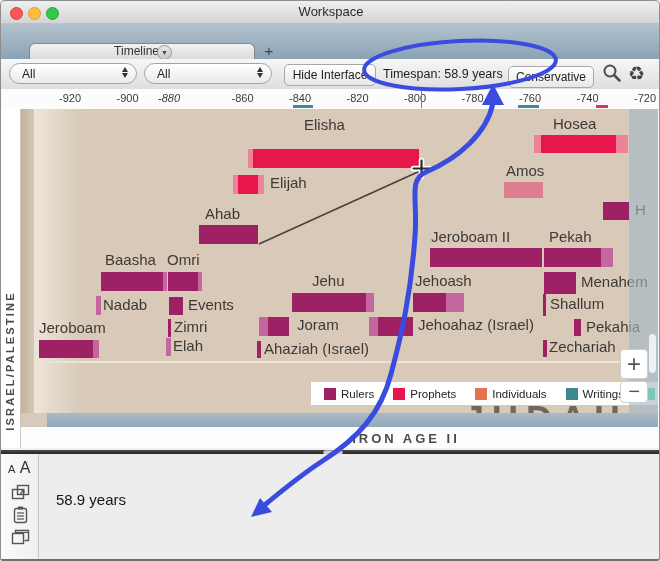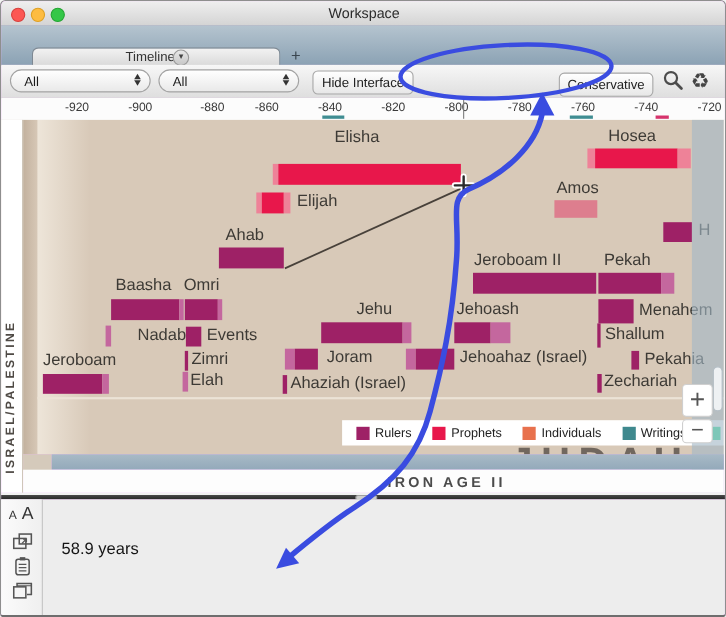--- a/index.html
+++ b/index.html
@@ -1,16 +1,16 @@
 <!DOCTYPE html>
 <html><head>
 <meta charset="utf-8">
 <style>
   html,body{margin:0;padding:0;background:#f4f4f4;font-family:"Liberation Sans",sans-serif;}
-  #win{position:relative;width:660px;height:561px;overflow:hidden;background:#f0abfc;
+  #win{position:relative;width:660px;height:561px;overflow:hidden;background:#7dd3fc;
        border:1px solid #8e8e8e;border-bottom:2px solid #6e6e6e;border-radius:5px 5px 3px 3px;box-sizing:border-box;}
   .abs{position:absolute;}
   
   #titlebar{left:0;top:0;width:660px;height:22px;background:linear-gradient(#efefef,#d4d4d4);border-bottom:1px solid #a8a8a8;}
   .light{top:6px;width:11px;height:11px;border-radius:50%;}
   #title{left:0;top:3px;width:660px;text-align:center;font-size:13px;color:#2b2b2b;}
   
   #tabbar{left:0;top:22px;width:660px;height:36px;background:linear-gradient(#b5c4cf,#8ba2b4);border-bottom:1px solid #7f8f9c;}
   #subtitle{left:0;top:25px;width:660px;text-align:center;font-size:11px;color:#2e3a44;}
   #tab{left:28px;top:42px;width:224px;height:16px;background:linear-gradient(#f2f2f2,#d9d9d9);
@@ -101,35 +101,36 @@
       </span>
   </div>
   <div class="abs dropdown" style="left:143px;width:128px;">
     <span class="dd-label">All</span>
     <span class="dd-arrows">
         <span class="tri-up"></span>
         <span class="tri-dn"></span>
       </span>
   </div>
   <div class="abs toolbtn" style="left:283px;width:92px;line-height:20px;">Hide Interface</div>
+  <div class="abs" id="timespan">Timespan: 58.9 years</div>
   <div class="abs toolbtn" style="left:507px;top:65px;width:86px;line-height:20px;">Conservative</div>
   <svg class="abs" style="left:600px;top:61px;" width="22" height="22">
     <circle cx="9" cy="9" r="5.5" fill="none" stroke="#4c4c4c" stroke-width="2"></circle>
     <line x1="13.5" y1="13.5" x2="18.5" y2="18.5" stroke="#4c4c4c" stroke-width="2.5" stroke-linecap="round"></line>
   </svg>
   <div class="abs" id="recycle-icon">♻</div>
 
   <div class="abs" id="ruler">
       <div class="tick-label" style="left: 69px;">-920</div>
       <div class="tickmark" style="left: 69px; height: 5px;"></div>
       <div class="tickmark" style="left: 97.75px; height: 3px;"></div>
       <div class="tick-label" style="left: 126.5px;">-900</div>
       <div class="tickmark" style="left: 126.5px; height: 5px;"></div>
       <div class="tickmark" style="left: 155.25px; height: 3px;"></div>
-      <div class="tick-label" style="left: 192px;">-880</div>
+      <div class="tick-label" style="left: 168px; font-style: italic;">-880</div>
       <div class="tickmark" style="left: 184px; height: 5px;"></div>
       <div class="tickmark" style="left: 212.75px; height: 3px;"></div>
       <div class="tick-label" style="left: 241.5px;">-860</div>
       <div class="tickmark" style="left: 241.5px; height: 5px;"></div>
       <div class="tickmark" style="left: 270.25px; height: 3px;"></div>
       <div class="tick-label" style="left: 299px;">-840</div>
       <div class="tickmark" style="left: 299px; height: 5px;"></div>
       <div class="tickmark" style="left: 327.75px; height: 3px;"></div>
       <div class="tick-label" style="left: 356.5px;">-820</div>
       <div class="tickmark" style="left: 356.5px; height: 5px;"></div>
@@ -181,26 +182,26 @@
       <div class="abs bar-seg" style="left: 100px; top: 271px; width: 62px; height: 19px; background: rgb(158, 33, 102);"></div>
       <div class="abs bar-seg" style="left: 162px; top: 271px; width: 4px; height: 19px; background: rgb(196, 103, 158);"></div>
       <div class="abs bar-label" style="left: 104px; top: 250px;">Baasha</div>
       <div class="abs bar-seg" style="left: 167px; top: 271px; width: 30px; height: 19px; background: rgb(158, 33, 102);"></div>
       <div class="abs bar-seg" style="left: 197px; top: 271px; width: 4px; height: 19px; background: rgb(196, 103, 158);"></div>
       <div class="abs bar-label" style="left: 166px; top: 250px;">Omri</div>
       <div class="abs bar-seg" style="left: 543px; top: 271px; width: 32px; height: 22px; background: rgb(158, 33, 102);"></div>
       <div class="abs bar-label" style="left: 580px; top: 272px;">Menahem</div>
       <div class="abs bar-seg" style="left: 291px; top: 292px; width: 74px; height: 19px; background: rgb(158, 33, 102);"></div>
       <div class="abs bar-seg" style="left: 365px; top: 292px; width: 8px; height: 19px; background: rgb(196, 103, 158);"></div>
-      <div class="abs bar-label" style="left: 311px; top: 271px; margin-left: 12px;">Jehu</div>
+      <div class="abs bar-label" style="left: 311px; top: 271px;">Jehu</div>
       <div class="abs bar-seg" style="left: 412px; top: 292px; width: 33px; height: 19px; background: rgb(158, 33, 102);"></div>
       <div class="abs bar-seg" style="left: 445px; top: 292px; width: 18px; height: 19px; background: rgb(196, 103, 158);"></div>
       <div class="abs bar-label" style="left: 414px; top: 271px;">Jehoash</div>
       <div class="abs bar-seg" style="left: 95px; top: 295px; width: 5px; height: 19px; background: rgb(196, 103, 158);"></div>
-      <div class="abs bar-label" style="left: 124px; top: 295px; text-align: center;">Nadab</div>
+      <div class="abs bar-label" style="left: 102px; top: 295px; text-align: center;">Nadab</div>
       <div class="abs bar-seg" style="left: 168px; top: 296px; width: 14px; height: 18px; background: rgb(158, 33, 102);"></div>
       <div class="abs bar-label" style="left: 187px; top: 295px;">Events</div>
       <div class="abs bar-seg" style="left: 542px; top: 293px; width: 3px; height: 22px; background: rgb(158, 33, 102);"></div>
       <div class="abs bar-label" style="left: 549px; top: 294px;">Shallum</div>
       <div class="abs bar-seg" style="left: 258px; top: 316px; width: 9px; height: 19px; background: rgb(196, 103, 158);"></div>
       <div class="abs bar-seg" style="left: 267px; top: 316px; width: 21px; height: 19px; background: rgb(158, 33, 102);"></div>
       <div class="abs bar-label" style="left: 296px; top: 315px;">Joram</div>
       <div class="abs bar-seg" style="left: 368px; top: 316px; width: 9px; height: 19px; background: rgb(196, 103, 158);"></div>
       <div class="abs bar-seg" style="left: 377px; top: 316px; width: 35px; height: 19px; background: rgb(158, 33, 102);"></div>
       <div class="abs bar-label" style="left: 417px; top: 315px;">Jehoahaz (Israel)</div>

